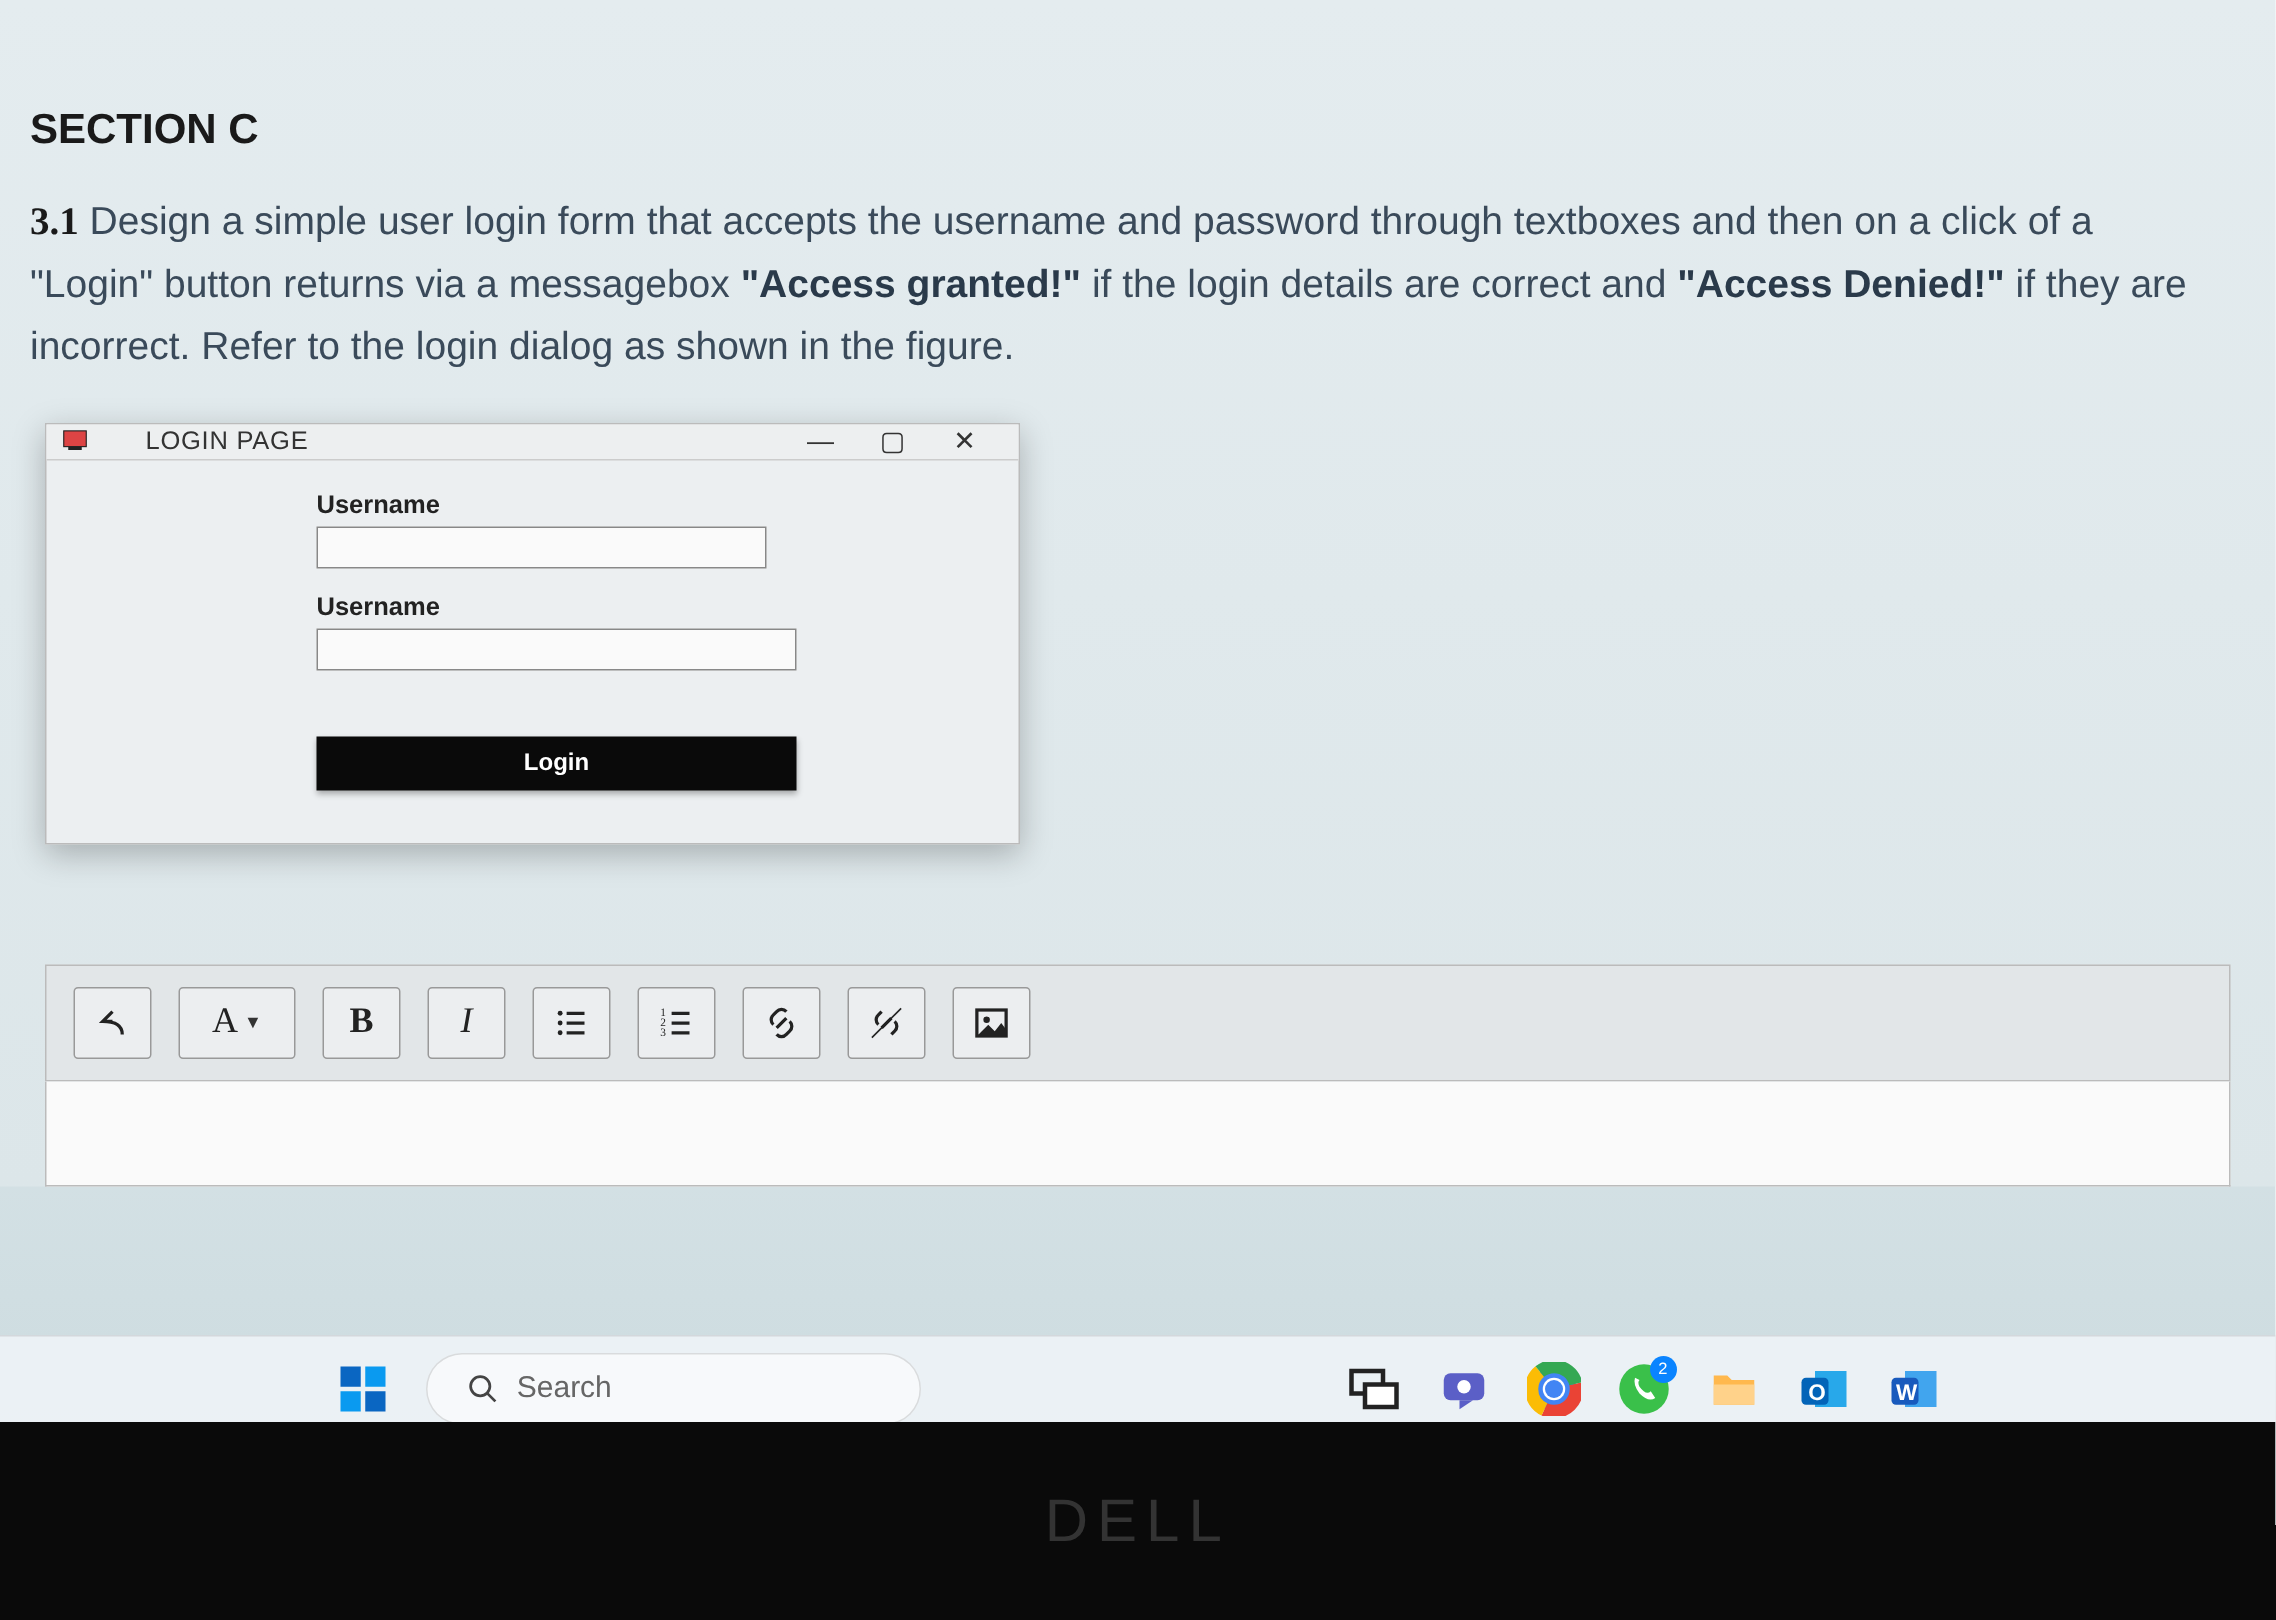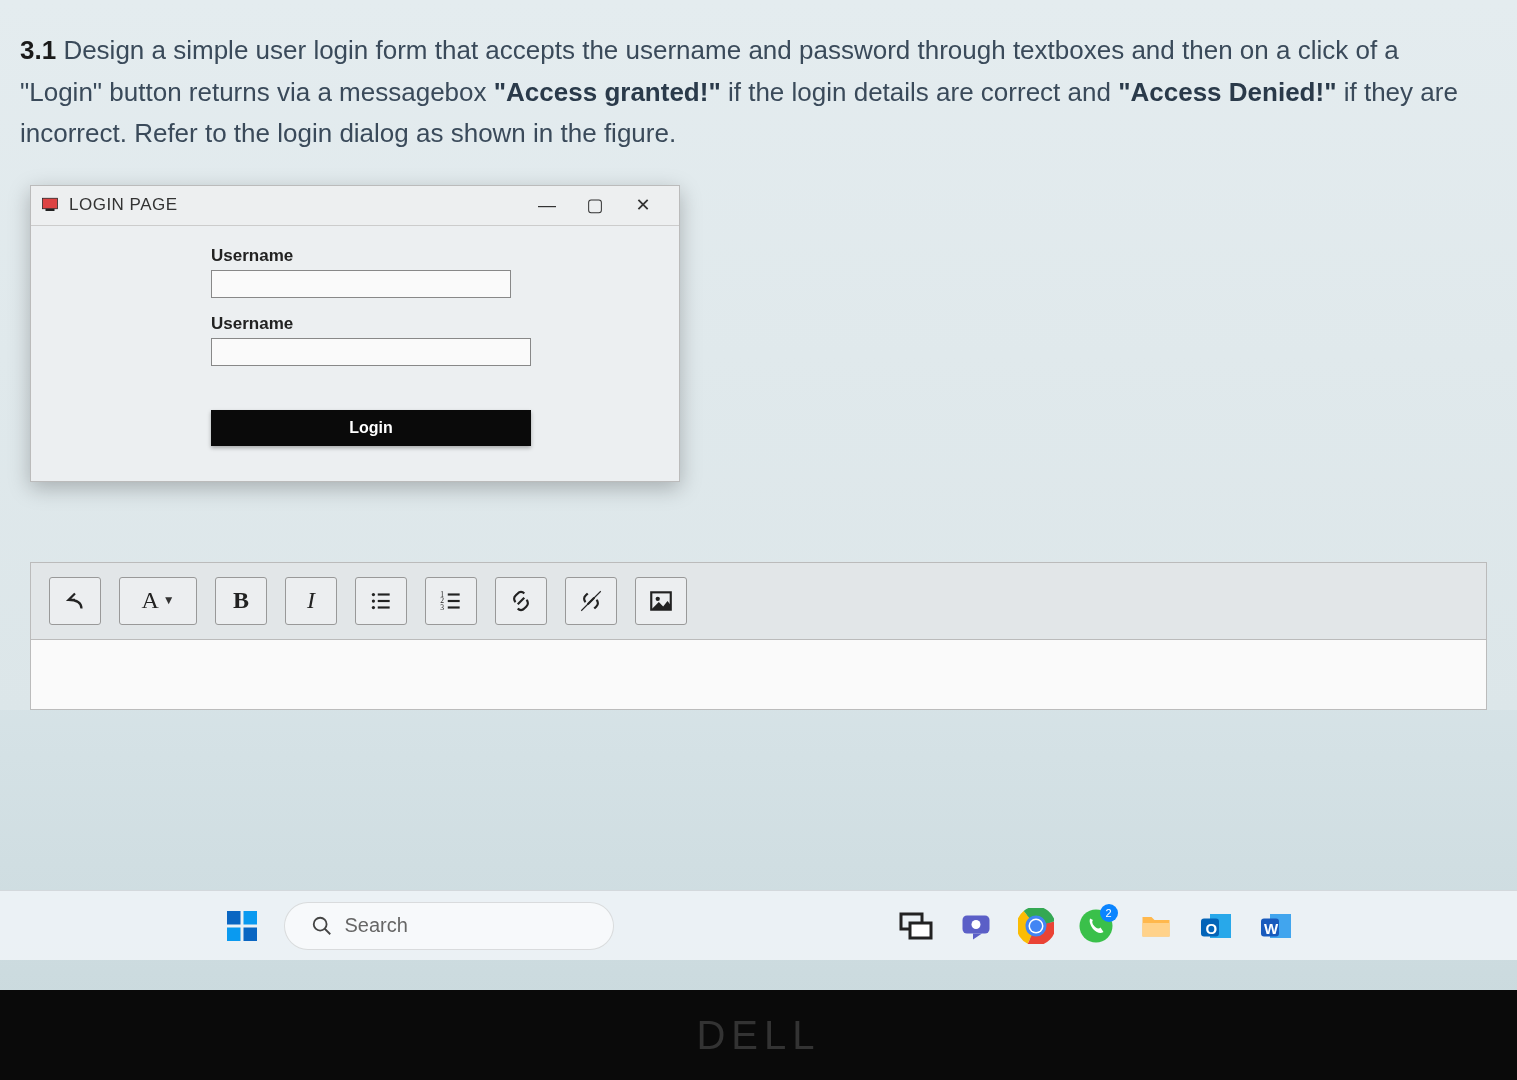--- a/index.html
+++ b/index.html
@@ -22,39 +22,40 @@
       margin-bottom: 25px;
       margin-top: 40px;
     }
     .question-text {
       font-size: 26px;
       color: #3a4a5a;
       line-height: 1.6;
       margin-bottom: 30px;
       max-width: 1450px;
     }
-    .question-num { font-weight: bold; color: #1a1a1a; }
+    .question-num { font-weight: bold; color: #1a1a1a; font-family: Liberation Serif, serif; }
     .bold { font-weight: bold; color: #2a3a4a; }
     
     
     .login-dialog {
       width: 650px;
       background: #eceff1;
       border: 1px solid #bbb;
       box-shadow: 0 6px 20px rgba(0,0,0,0.25);
       margin-left: 10px;
       margin-bottom: 80px;
     }
     .login-titlebar {
       display: flex;
       align-items: center;
-      height: 40px;
+      height: 24px;
       padding: 0 8px;
       background: #edeff0;
       border-bottom: 1px solid #ccc;
+      gap: 28px;
     }
     .app-icon {
       width: 22px;
       height: 22px;
       margin-right: 8px;
       display: flex;
       align-items: center;
       justify-content: center;
     }
     .app-icon svg { width: 18px; height: 18px; }
@@ -182,38 +183,39 @@
       font-size: 11px;
       border-radius: 50%;
       width: 18px; height: 18px;
       display: flex; align-items: center; justify-content: center;
     }
 
     
     .bezel {
       position: absolute;
       bottom: 0; left: 0; right: 0;
-      height: 90px;
+      height: 132px;
       background: #0a0a0a;
       display: flex;
       align-items: center;
       justify-content: center;
     }
     .bezel-logo {
       font-size: 40px;
       font-weight: 300;
       color: #333;
       letter-spacing: 6px;
       font-family: Arial, sans-serif;
     }
   </style>
 </head>
 <body>
 
 <div class="content-area">
+  <div class="section-title">SECTION C</div>
 
   <div class="question-text">
     <span class="question-num">3.1</span><span> Design a simple user login form that accepts the username and password through textboxes and then on a click of a "Login" button returns via a messagebox </span><span class="bold">"Access granted!"</span><span> if the login details are correct and </span><span class="bold">"Access Denied!"</span><span> if they are incorrect. Refer to the login dialog as shown in the figure.</span>
   </div>
 
   <div class="login-dialog">
     <div class="login-titlebar">
       <span class="app-icon">
         <svg viewBox="0 0 24 24">
             <rect x="2" y="3" width="20" height="14" fill="#d44" stroke="#222"></rect>

